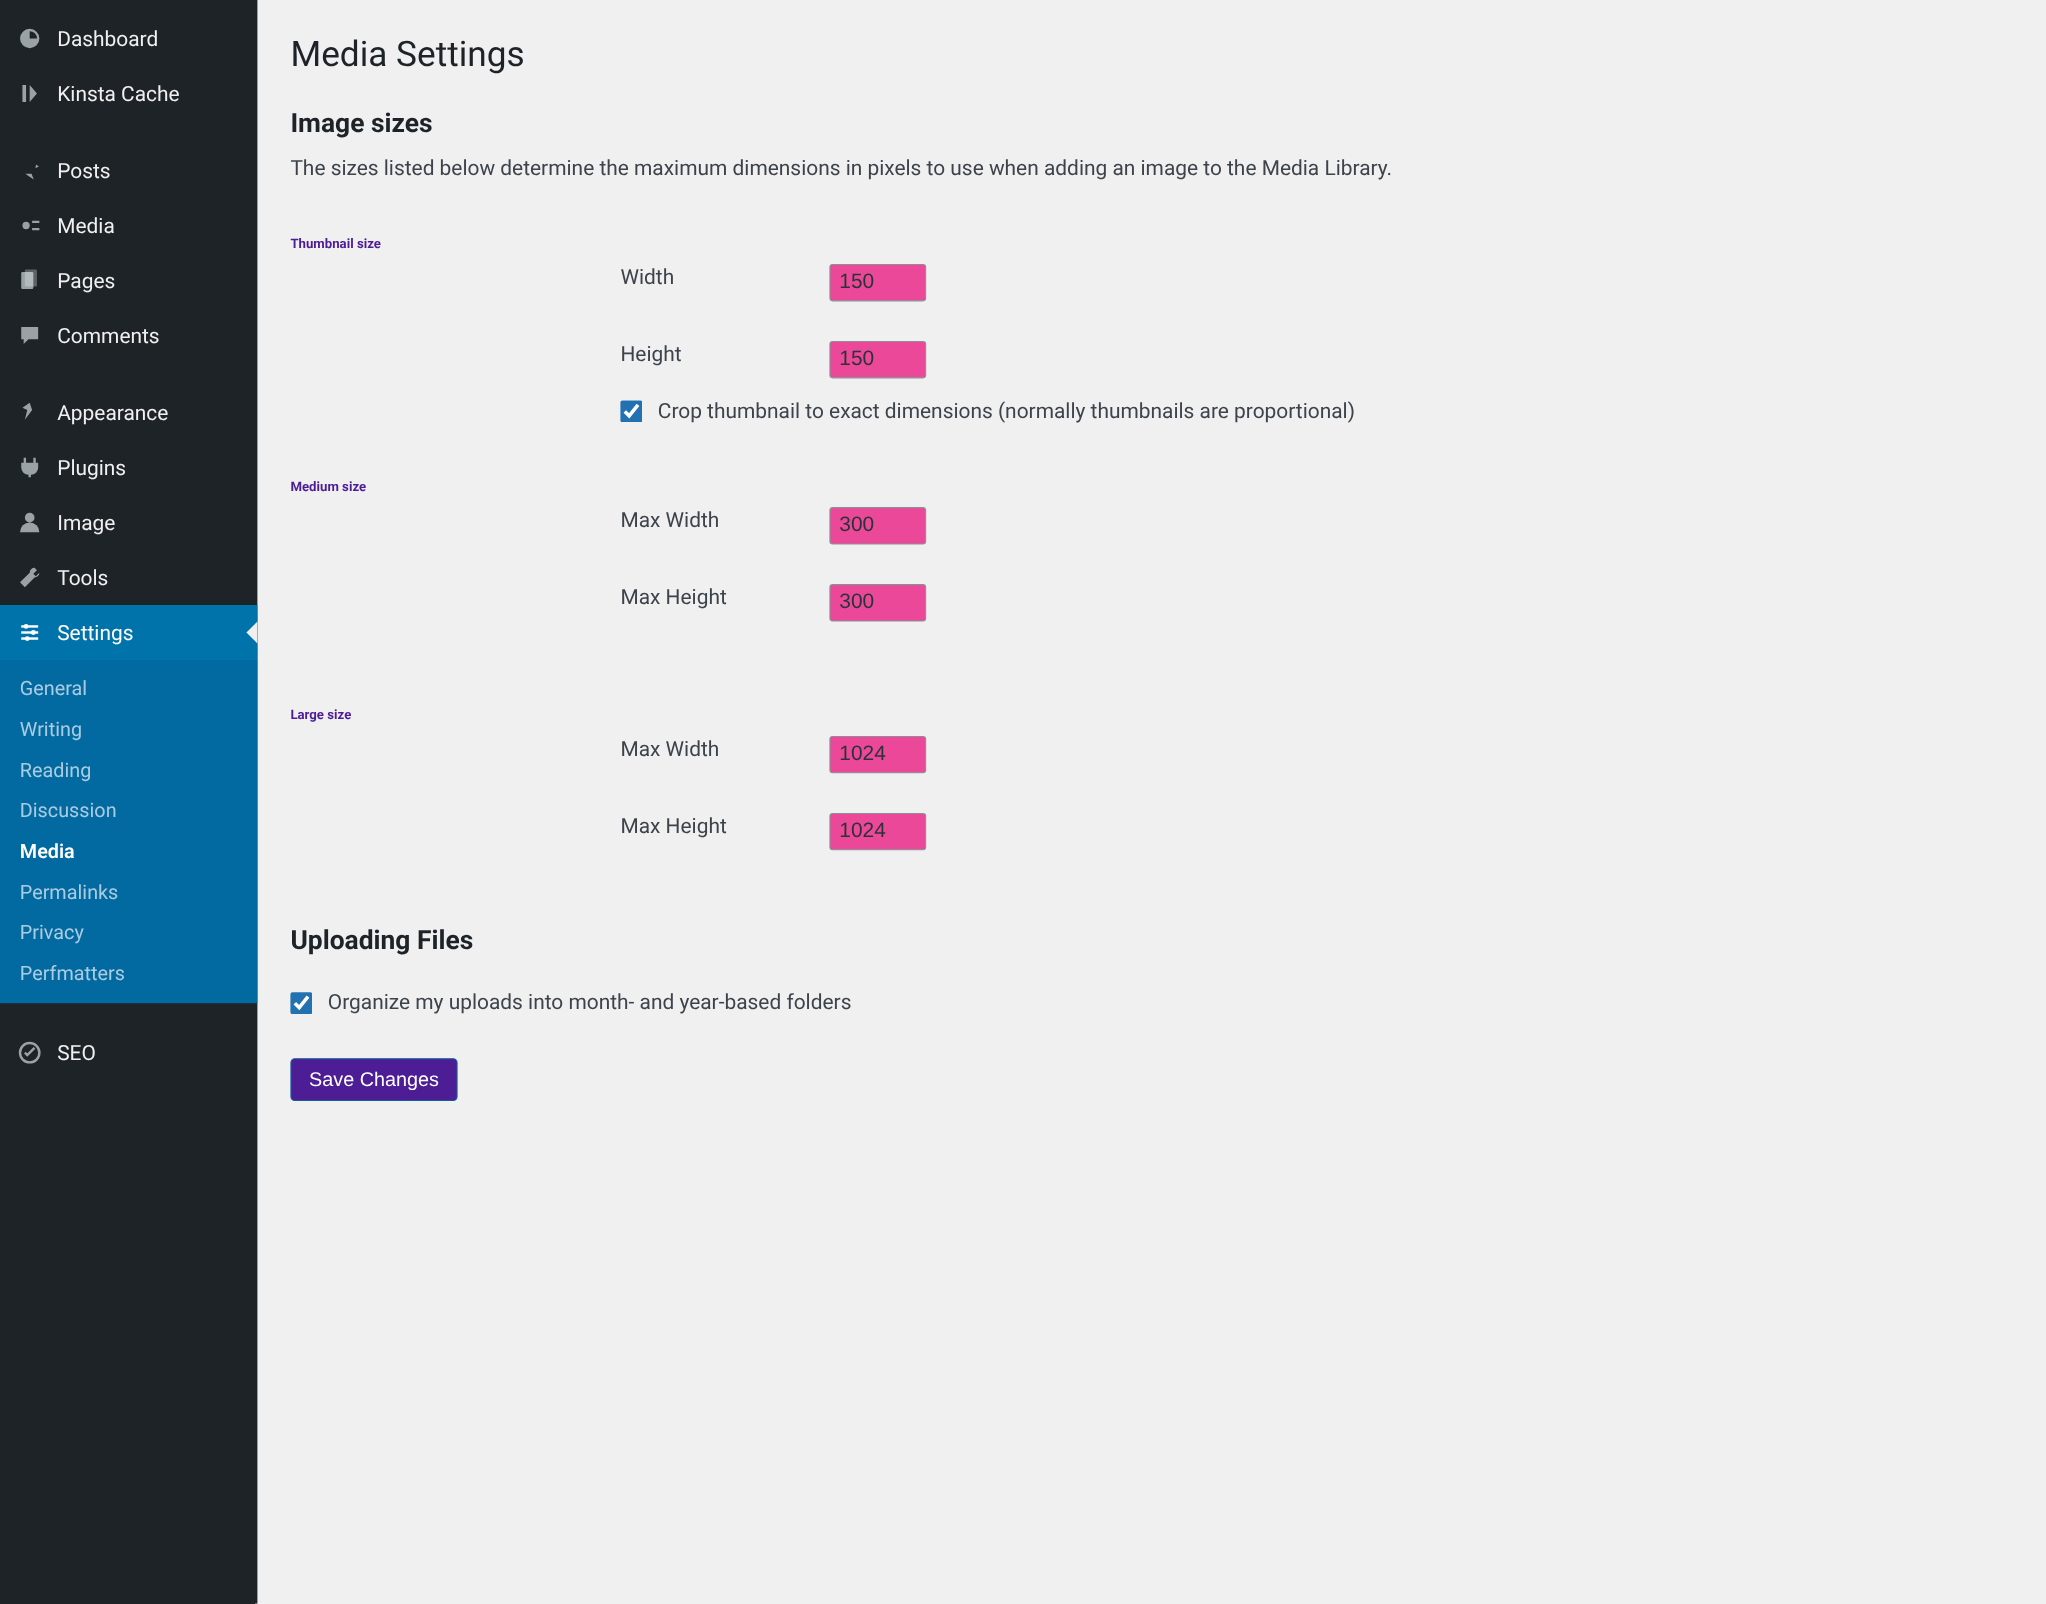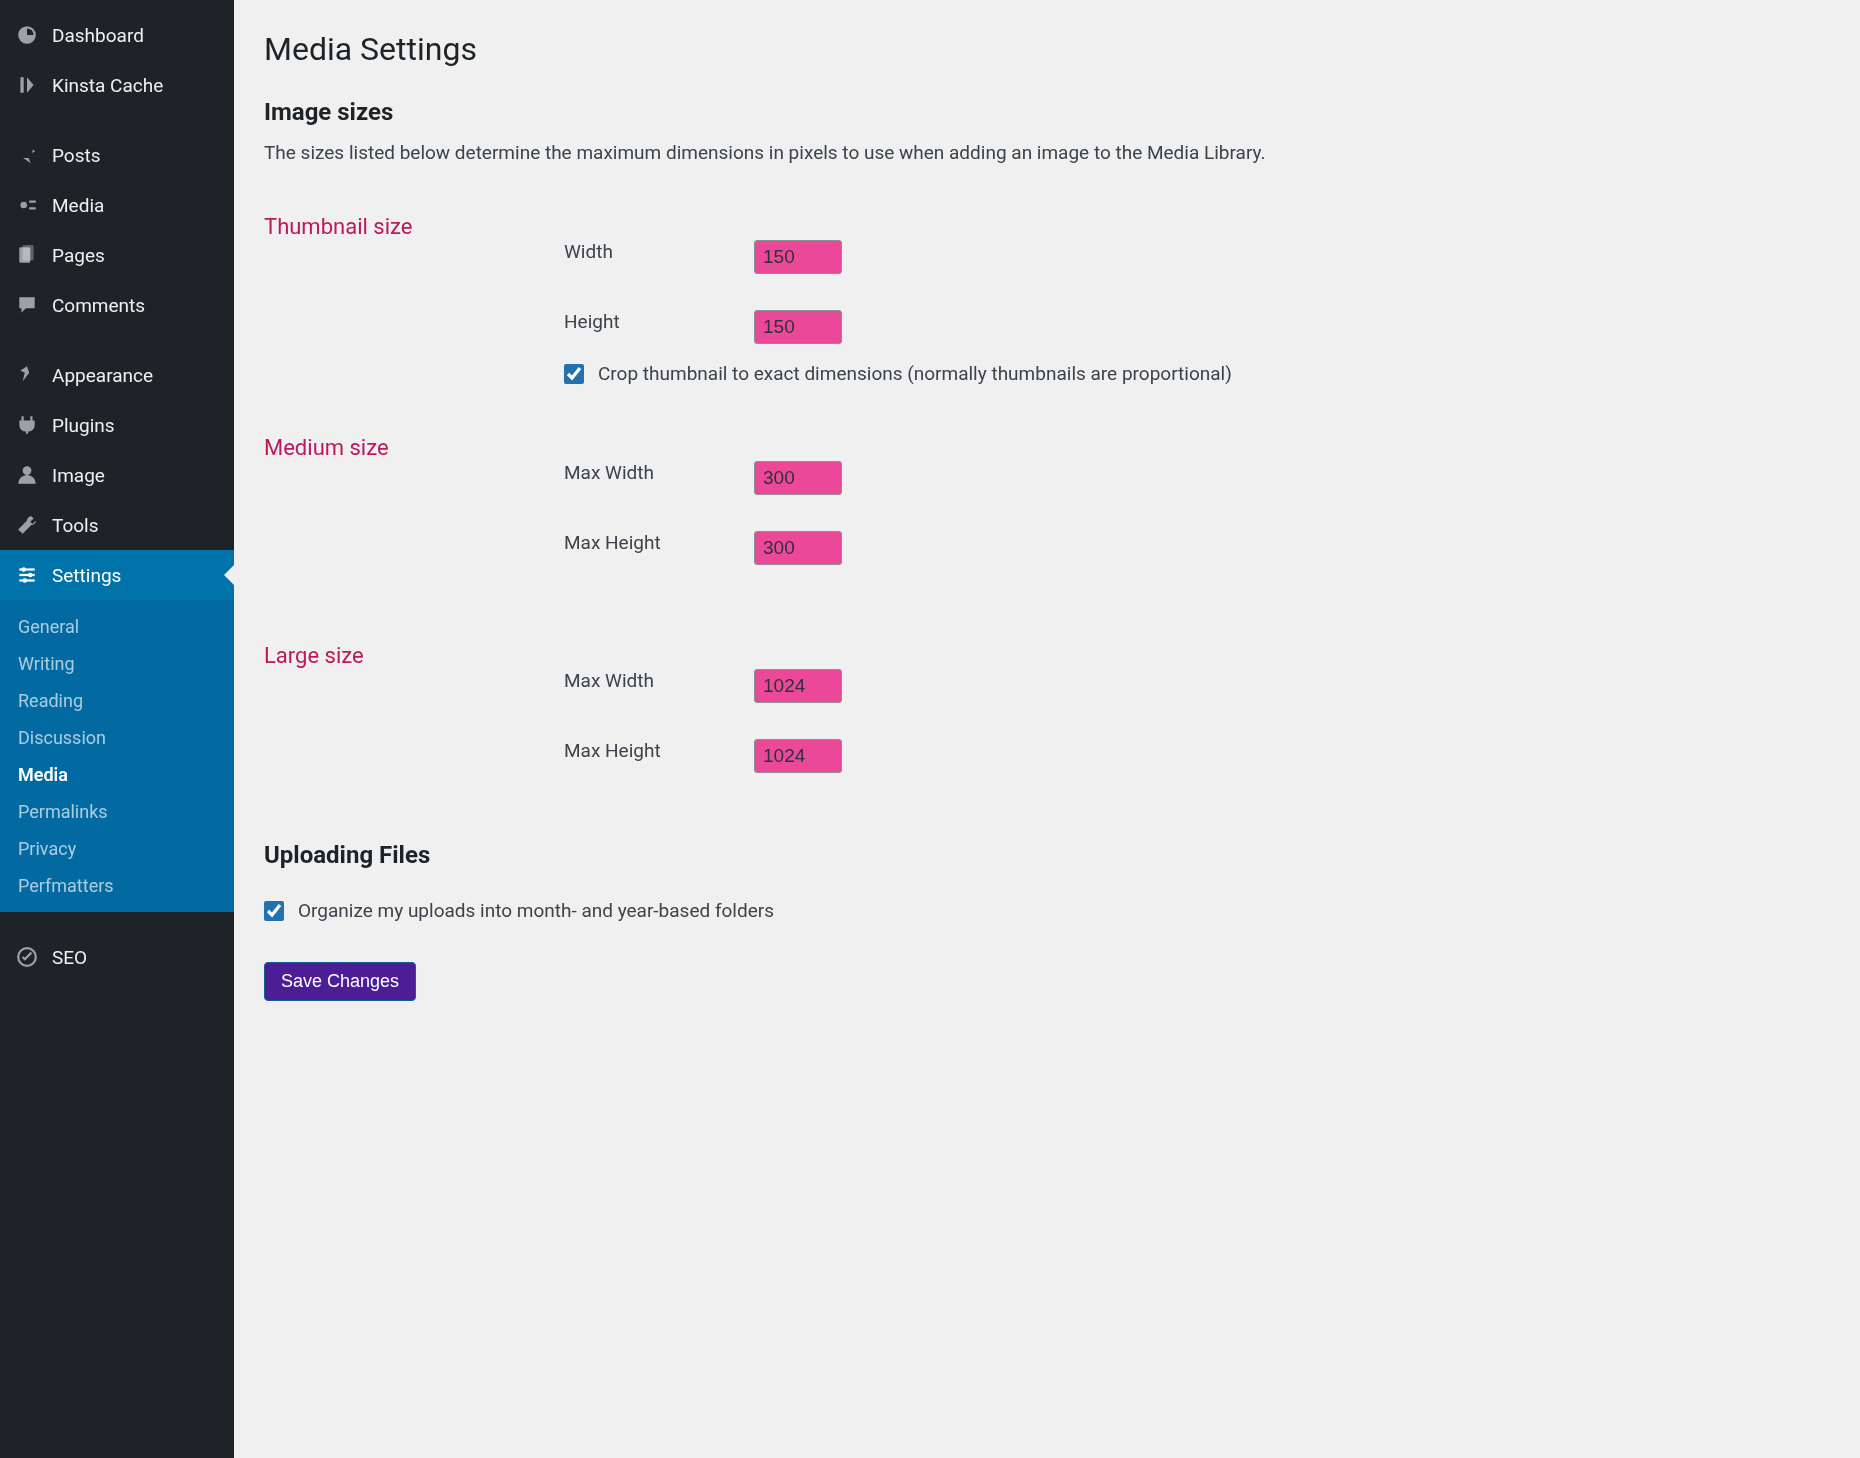--- a/index.html
+++ b/index.html
@@ -94,24 +94,24 @@
 p.desc {
   font-size: 19px;
   color: #3c434a;
   margin-bottom: 30px;
 }
 .form-table { width: 100%; border-collapse: collapse; }
 .form-table th {
   text-align: left;
   padding: 20px 10px 20px 0;
   vertical-align: top;
-  font-weight: 400;
-  font-size: 22px;
+  font-weight: 700;
+  font-size: 12px;
   width: 290px;
-  color: #be185d;
+  color: #4c1d95;
 }
 .form-table td { padding: 10px 10px; vertical-align: middle; font-size: 19px; }
 .field-row { display:flex; align-items:flex-start; margin-bottom: 18px; margin-top: 36px; }
 .field-row label { width: 190px; color: #3c434a; }
 .field-row input[type=text] {
   width: 88px;
   padding: 5px 8px;
   border: 1px solid #8c8f94;
   border-radius: 3px;
   font-size: 19px;
@@ -119,21 +119,21 @@
   color: #2c3338;
 }
 .checkbox-row { display:flex; align-items:center; margin-top: 6px; }
 .checkbox-row input[type=checkbox] {
   width: 20px; height: 20px;
   margin-right: 14px;
   accent-color: #2271b1;
   cursor: pointer;
 }
 .checkbox-row label { color: #3c434a; cursor:pointer; }
-.upload-check { display:flex; align-items:center; margin: 30px 0 40px 0; }
+.upload-check { display:flex; align-items:flex-end; margin: 30px 0 40px 0; }
 .upload-check input[type=checkbox]{ width:20px;height:20px;margin-right:14px;accent-color:#2271b1;cursor:pointer;}
 .upload-check label { font-size: 19px; }
 .save-btn {
   background: #4c1d95;
   color: #fff;
   border: 1px solid #135e96;
   border-radius: 4px;
   padding: 8px 16px;
   font-size: 18px;
   cursor: pointer;

